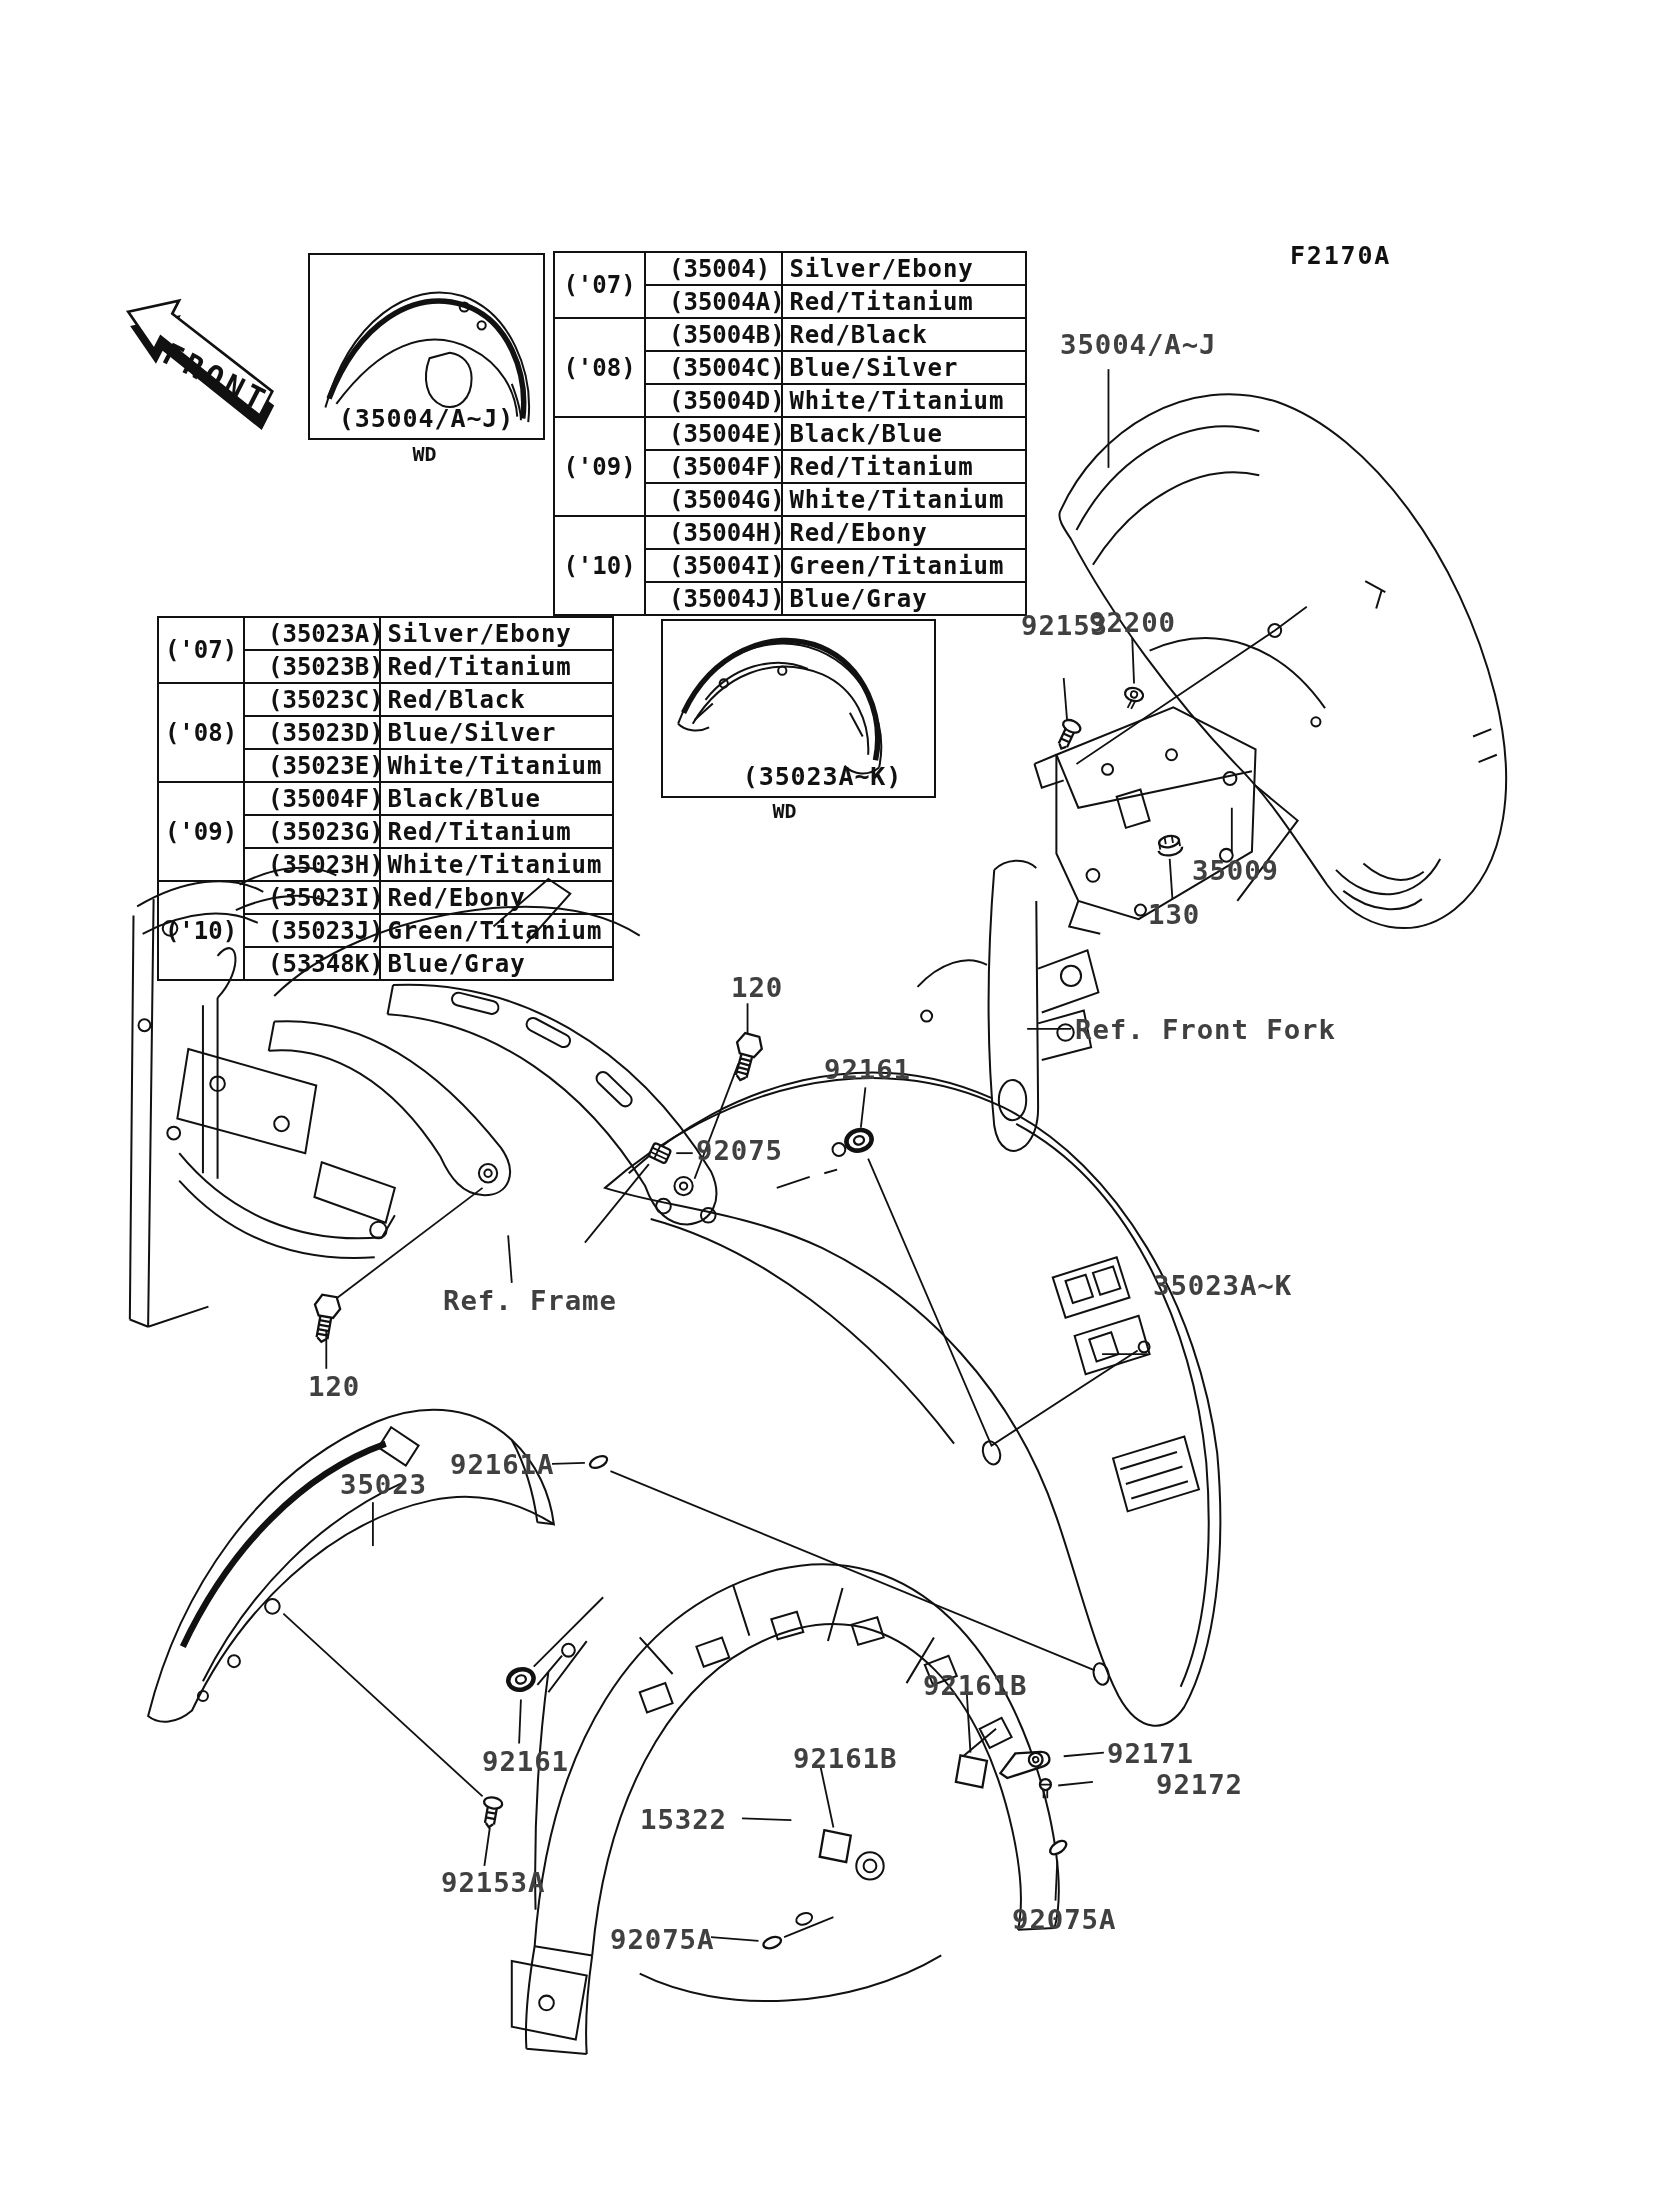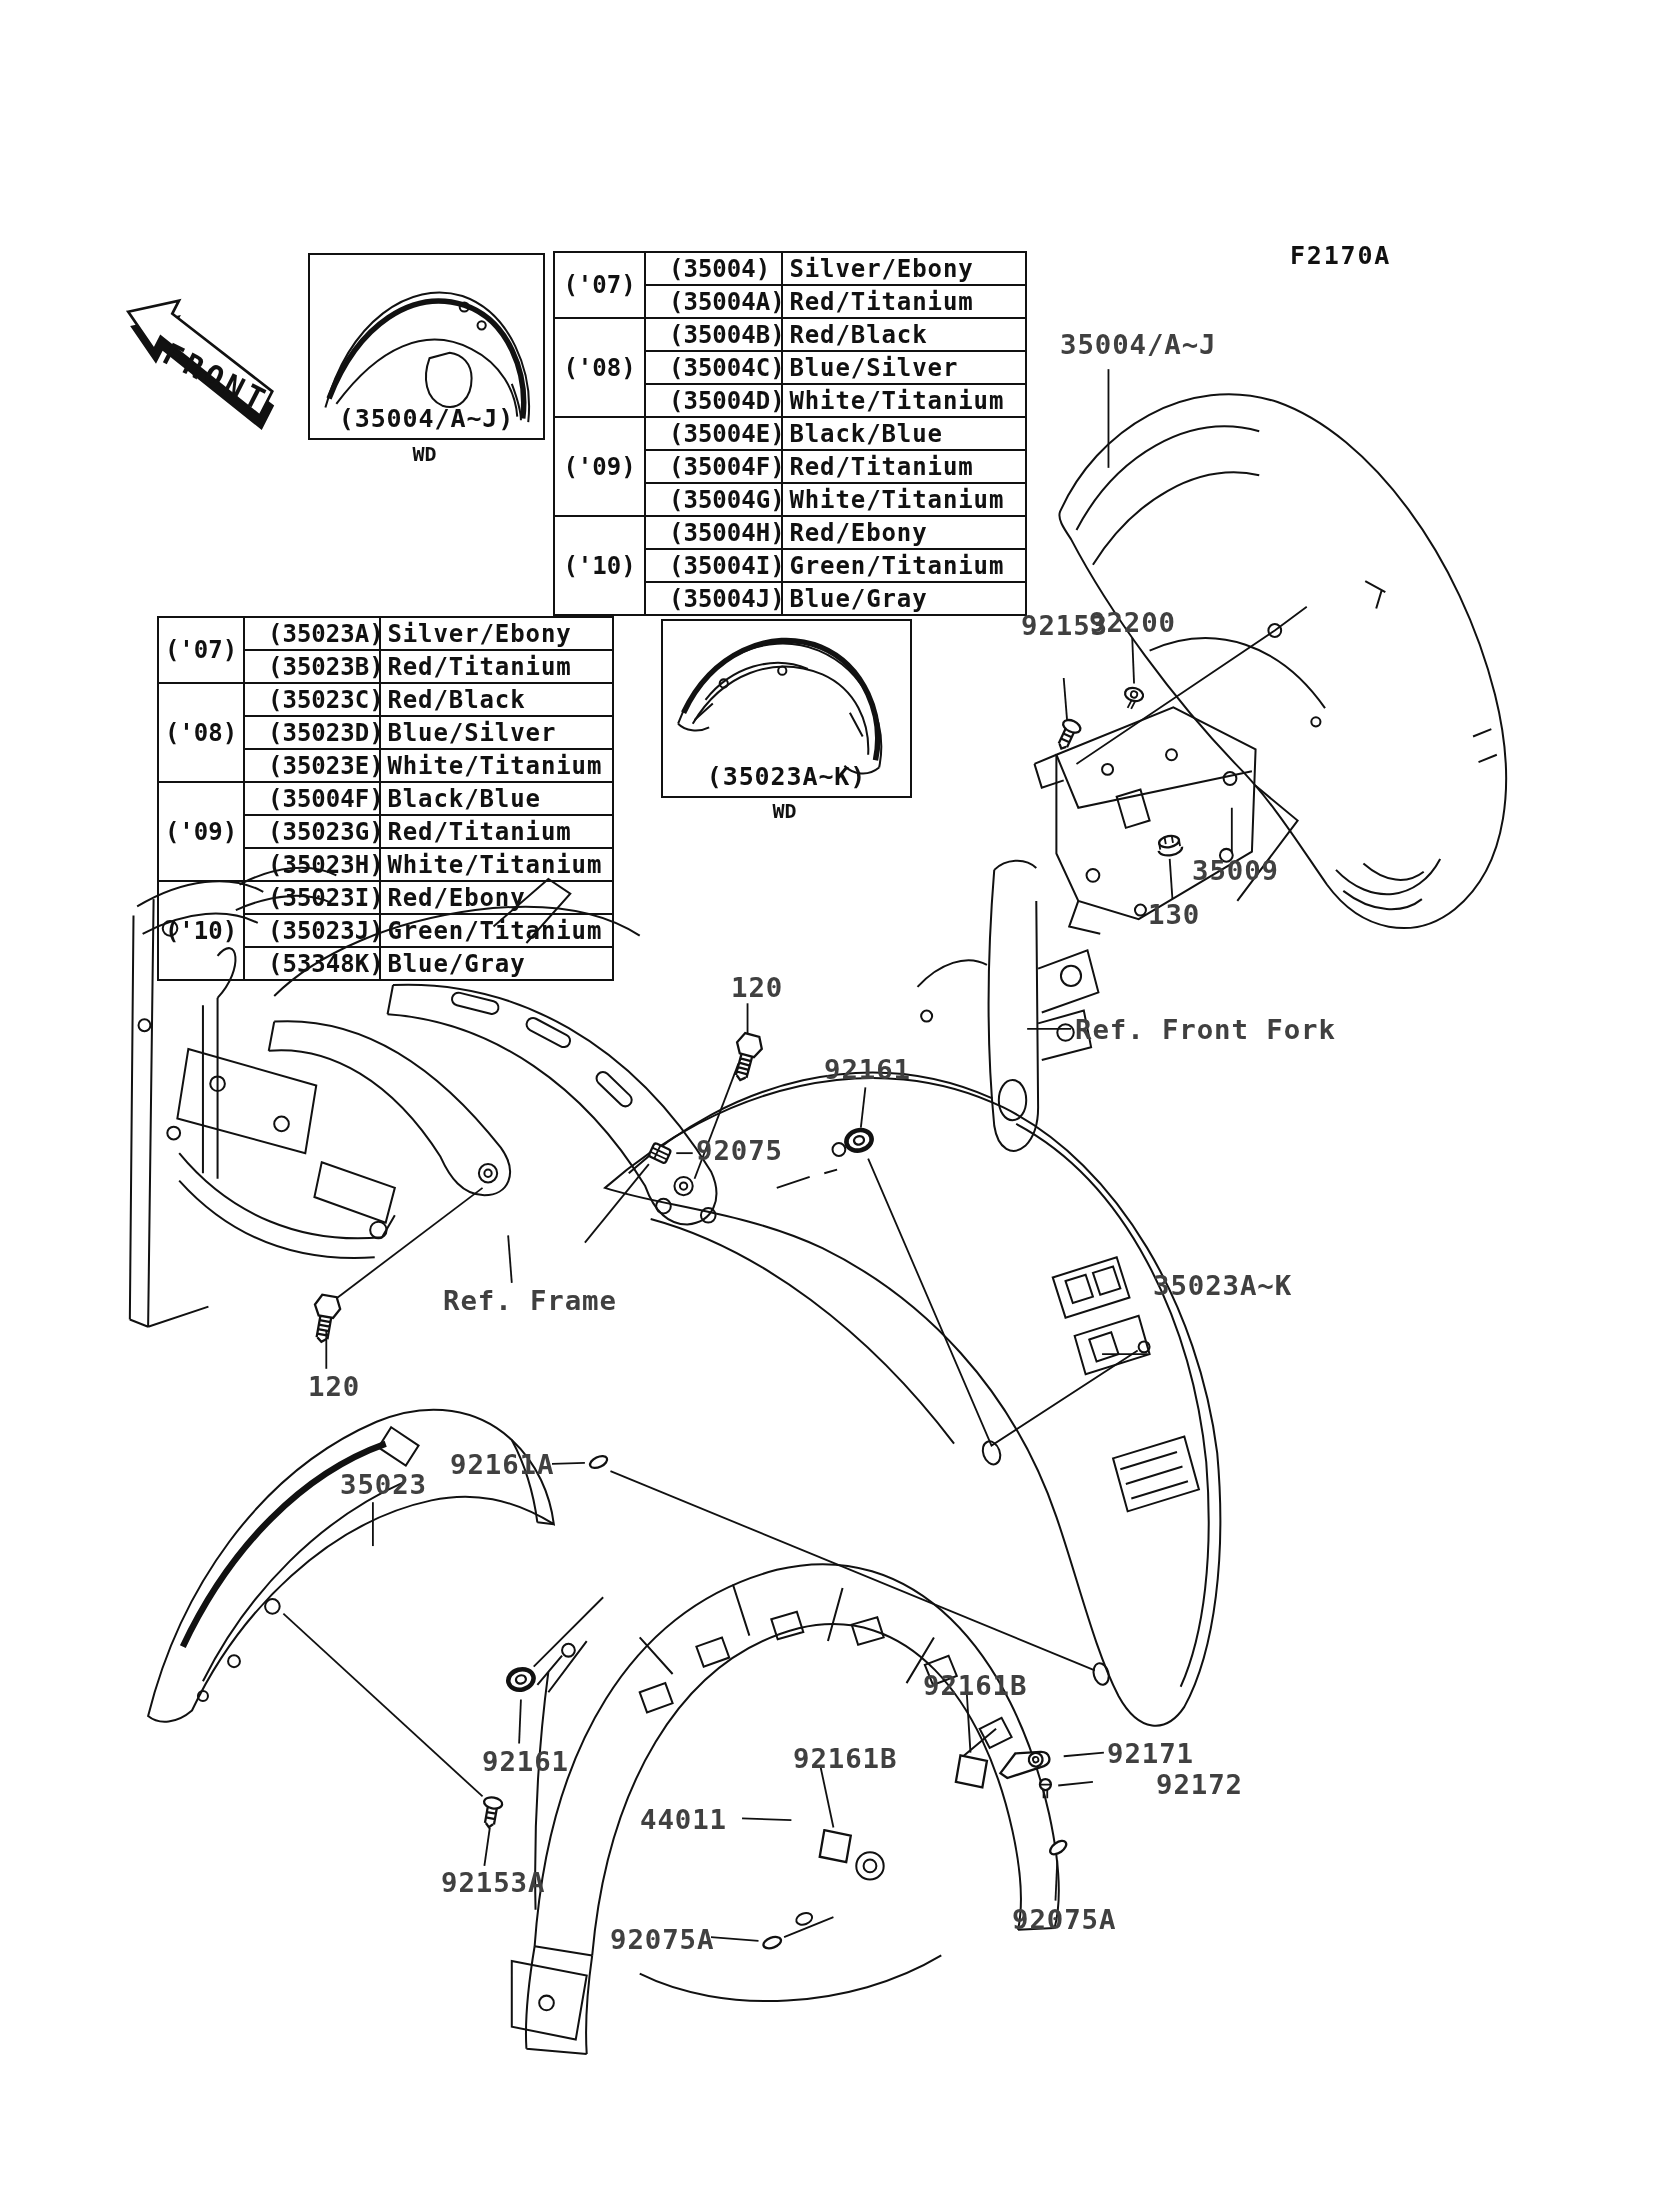--- a/index.html
+++ b/index.html
@@ -17,21 +17,21 @@
   table.parts td.yr{text-align:center;}
   table.parts td.pn{padding-left:23px;}
   table.parts td.clr{padding-left:6.4px;letter-spacing:0.9px;}
   #tbl-front{left:553px;top:251px;width:472px;}
   #tbl-front col.c0{width:91px}#tbl-front col.c1{width:137px}#tbl-front col.c2{width:244px}
   #tbl-rear{left:157px;top:616px;width:455px;}
   #tbl-rear col.c0{width:86px}#tbl-rear col.c1{width:136px}#tbl-rear col.c2{width:233px}
   
   .inset{position:absolute;border:2.7px solid #111;}
   #inset-front{left:308px;top:253px;width:233px;height:183px;}
-  #inset-rear{left:661px;top:619px;width:247px;height:175px;}
+  #inset-rear{left:661px;top:619px;width:247px;height:175px;padding-left:24px;}
   .inset-caption{position:absolute;width:100%;text-align:center;bottom:5.5px;
                  font-weight:bold;font-size:25px;letter-spacing:0.9px;color:#111;margin-top:22px;}
   .wd{position:absolute;font-weight:bold;font-size:20px;color:#111;}
   #wd-front{left:308px;top:442px;width:233px;text-align:center;}
   #wd-rear{left:661px;top:799px;width:247px;text-align:center;}
   #code-label{position:absolute;left:1290px;top:241px;font-weight:bold;font-size:25px;
               letter-spacing:1.8px;color:#111;}
 </style>
 </head>
 <body>
@@ -431,19 +431,19 @@
       <div class="plabel" style="left: 443px; top: 1287px;">Ref. Frame</div>
       <div class="plabel" style="left: 308px; top: 1373px;">120</div>
       <div class="plabel" style="left: 1153px; top: 1272px;">35023A~K</div>
       <div class="plabel" style="left: 450px; top: 1451px;">92161A</div>
       <div class="plabel" style="left: 340px; top: 1471px;">35023</div>
       <div class="plabel" style="left: 923px; top: 1672px;">92161B</div>
       <div class="plabel" style="left: 482px; top: 1748px;">92161</div>
       <div class="plabel" style="left: 793px; top: 1745px;">92161B</div>
       <div class="plabel" style="left: 1107px; top: 1740px;">92171</div>
       <div class="plabel" style="left: 1156px; top: 1771px;">92172</div>
-      <div class="plabel" style="left: 640px; top: 1806px;">44011</div>
+      <div class="plabel" style="left: 640px; top: 1806px;">15322</div>
       <div class="plabel" style="left: 441px; top: 1869px;">92153A</div>
       <div class="plabel" style="left: 1012px; top: 1906px;">92075A</div>
       <div class="plabel" style="left: 610px; top: 1926px;">92075A</div>
     </div>
 </div>
 
 
 </body></html>

